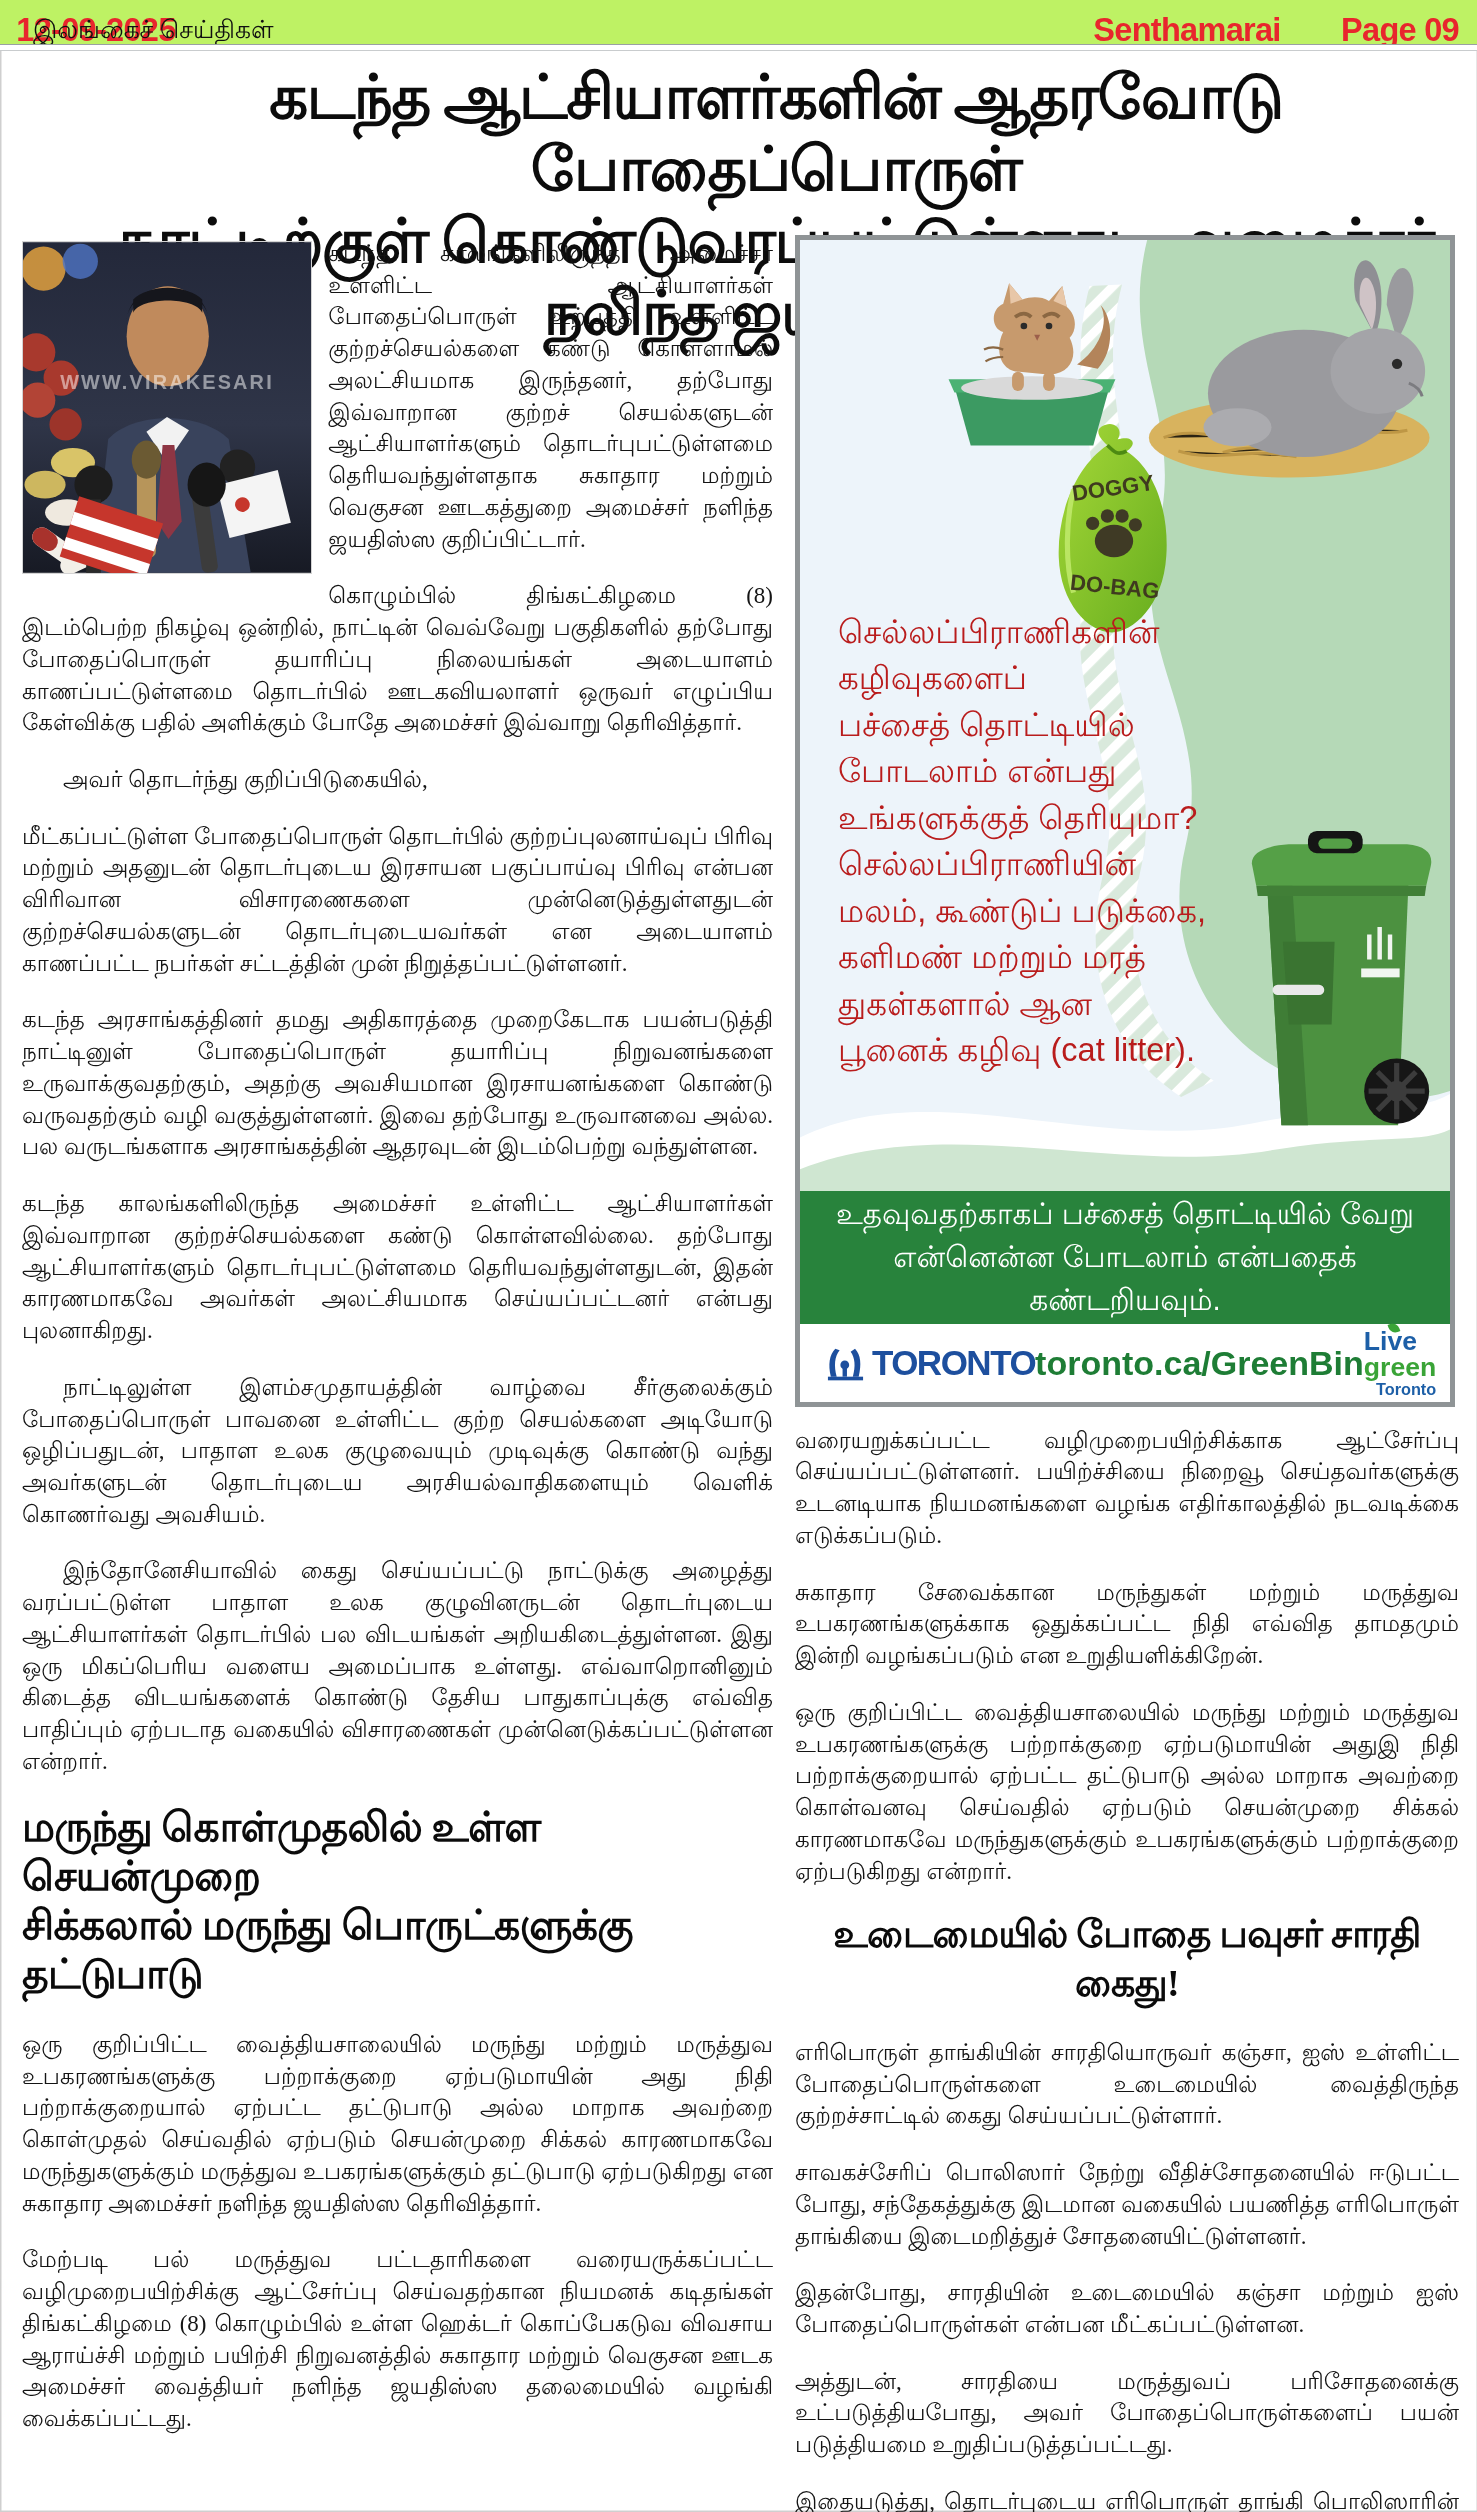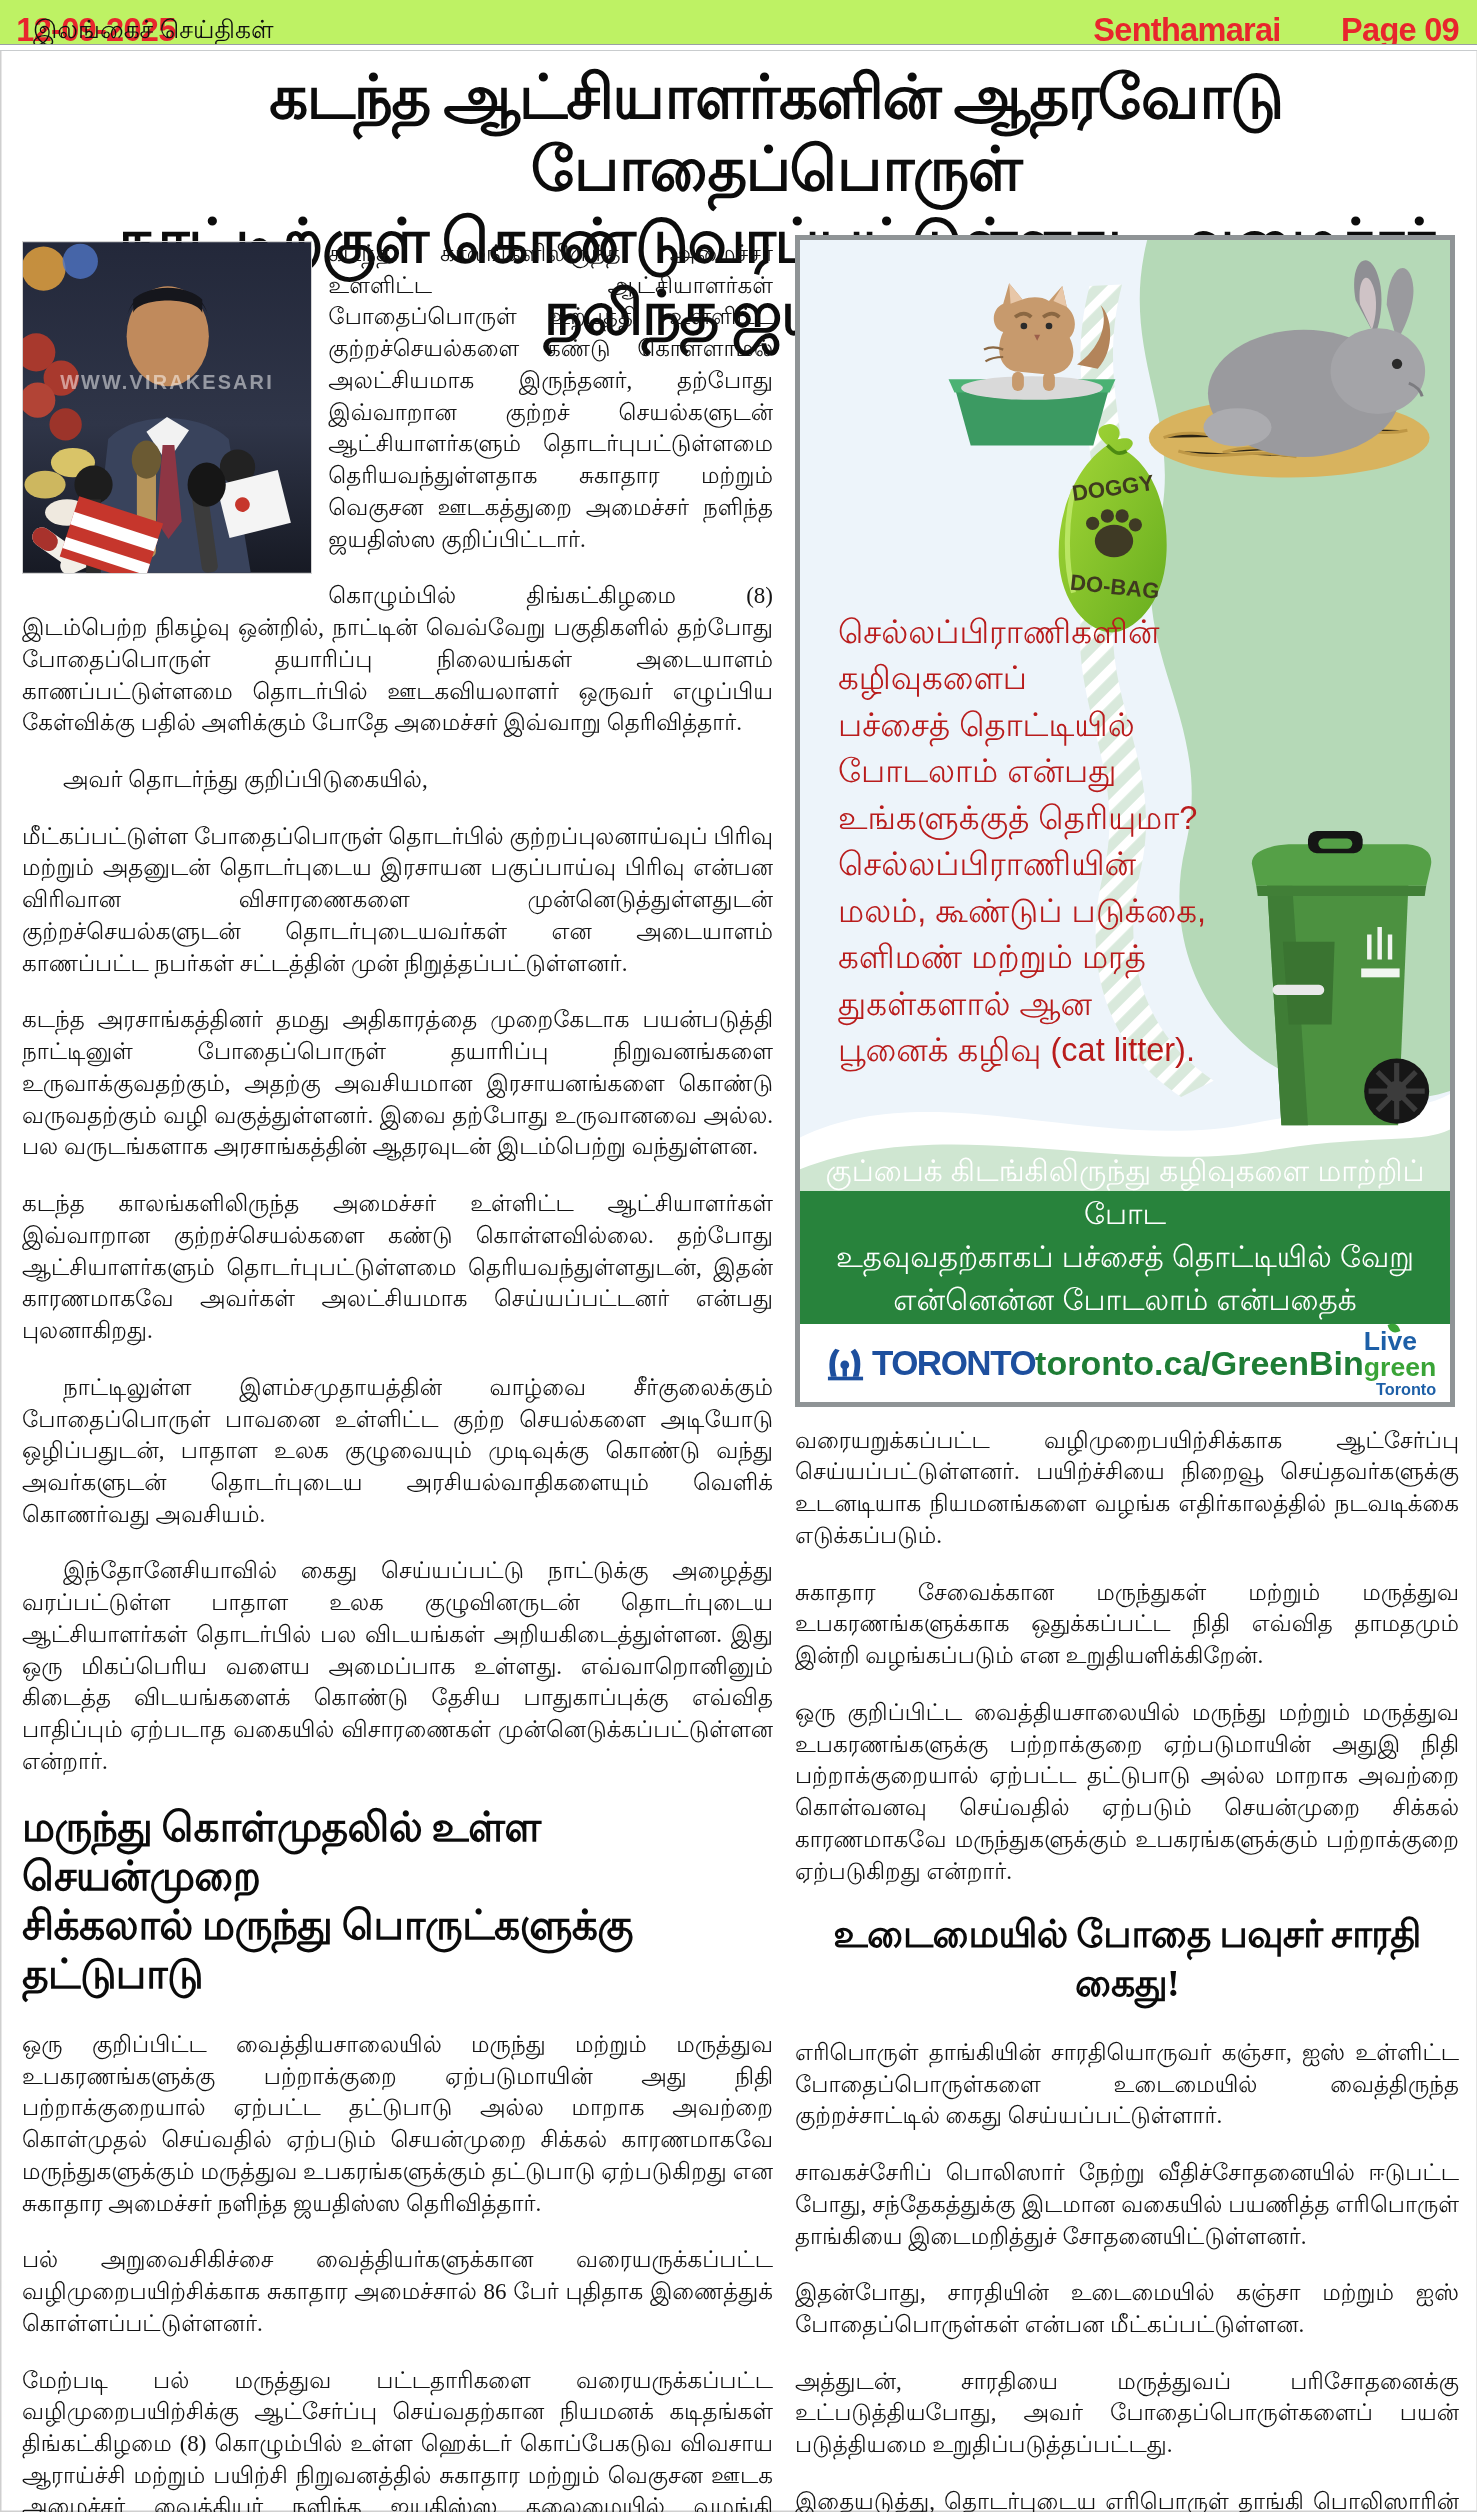--- a/index.html
+++ b/index.html
@@ -139,21 +139,20 @@
     <p class="body">கடந்த காலங்களிலிருந்த அமைச்சர் உள்ளிட்ட ஆட்சியாளர்கள் இவ்வாறான குற்றச்செயல்களை கண்டு கொள்ளவில்லை. தற்போது ஆட்சியாளர்களும் தொடர்புபட்டுள்ளமை தெரியவந்துள்ளதுடன், இதன் காரணமாகவே அவர்கள் அலட்சியமாக செய்யப்பட்டனர் என்பது புலனாகிறது.</p>
     <p class="body ind">நாட்டிலுள்ள இளம்சமுதாயத்தின் வாழ்வை சீர்குலைக்கும் போதைப்பொருள் பாவனை உள்ளிட்ட குற்ற செயல்களை அடியோடு ஒழிப்பதுடன், பாதாள உலக குழுவையும் முடிவுக்கு கொண்டு வந்து அவர்களுடன் தொடர்புடைய அரசியல்வாதிகளையும் வெளிக் கொணர்வது அவசியம்.</p>
     <p class="body ind">இந்தோனேசியாவில் கைது செய்யப்பட்டு நாட்டுக்கு அழைத்து வரப்பட்டுள்ள பாதாள உலக குழுவினருடன் தொடர்புடைய ஆட்சியாளர்கள் தொடர்பில் பல விடயங்கள் அறியகிடைத்துள்ளன. இது ஒரு மிகப்பெரிய வளைய அமைப்பாக உள்ளது. எவ்வாறொனினும் கிடைத்த விடயங்களைக் கொண்டு தேசிய பாதுகாப்புக்கு எவ்வித பாதிப்பும் ஏற்படாத வகையில் விசாரணைகள் முன்னெடுக்கப்பட்டுள்ளன என்றார்.</p>
 
     <div class="h2">
       <div>மருந்து கொள்முதலில் உள்ள செயன்முறை</div>
       <div>சிக்கலால் மருந்து பொருட்களுக்கு தட்டுபாடு</div>
     </div>
 
     <p class="body">ஒரு குறிப்பிட்ட வைத்தியசாலையில் மருந்து மற்றும் மருத்துவ உபகரணங்களுக்கு பற்றாக்குறை ஏற்படுமாயின் அது நிதி பற்றாக்குறையால் ஏற்பட்ட தட்டுபாடு அல்ல மாறாக அவற்றை கொள்முதல் செய்வதில் ஏற்படும் செயன்முறை சிக்கல் காரணமாகவே மருந்துகளுக்கும் மருத்துவ உபகரங்களுக்கும் தட்டுபாடு ஏற்படுகிறது என சுகாதார அமைச்சர் நளிந்த ஜயதிஸ்ஸ தெரிவித்தார்.</p>
-    <p class="body">பல் அறுவைசிகிச்சை வைத்தியர்களுக்கான வரையருக்கப்பட்ட வழிமுறைபயிற்சிக்காக சுகாதார அமைச்சால் 86 பேர் புதிதாக இணைத்துக் கொள்ளப்பட்டுள்ளனர்.</p>
     <p class="body">மேற்படி பல் மருத்துவ பட்டதாரிகளை வரையருக்கப்பட்ட வழிமுறைபயிற்சிக்கு ஆட்சேர்ப்பு செய்வதற்கான நியமனக் கடிதங்கள் திங்கட்கிழமை (8) கொழும்பில் உள்ள ஹெக்டர் கொப்பேகடுவ விவசாய ஆராய்ச்சி மற்றும் பயிற்சி நிறுவனத்தில் சுகாதார மற்றும் வெகுசன ஊடக அமைச்சர் வைத்தியர் நளிந்த ஜயதிஸ்ஸ தலைமையில் வழங்கி வைக்கப்பட்டது.</p>
 
   </div>
 
   <div class="col-right">
 
     <div class="ad">
       <svg class="ad-bg" width="650" height="953" viewBox="0 0 880 1290">
         <defs>
           <pattern id="stripesP" width="26" height="26" patternTransform="rotate(45)" patternUnits="userSpaceOnUse">
@@ -255,21 +254,20 @@
         <circle cx="216" cy="352" r="14" fill="#3c3c3c"></circle>
         <g stroke="#3c3c3c" stroke-width="7">
           <line x1="216" y1="314" x2="216" y2="390"></line>
             <line x1="178" y1="352" x2="254" y2="352"></line>
           <line x1="190" y1="326" x2="242" y2="378"></line>
             <line x1="242" y1="326" x2="190" y2="378"></line>
         </g>
       </svg>
 
       <div class="ad-bar">
-        <div>குப்பைக் கிடங்கிலிருந்து கழிவுகளை மாற்றிப் போட</div>
         <div>உதவுவதற்காகப் பச்சைத் தொட்டியில் வேறு</div>
         <div>என்னென்ன போடலாம் என்பதைக் கண்டறியவும்.</div>
       </div>
 
       <div class="ad-footer">
         <div class="tlogo">
           <svg width="41" height="41" viewBox="0 0 56 56">
             <g fill="#1d4f9e">
               <path d="M8 46 C4 30 6 16 14 8 L20 10 C13 18 12 32 16 46 Z"></path>
               <path d="M30 46 C34 32 33 20 27 12 L33 8 C41 16 42 30 38 46 Z" transform="translate(8 0)"></path>

